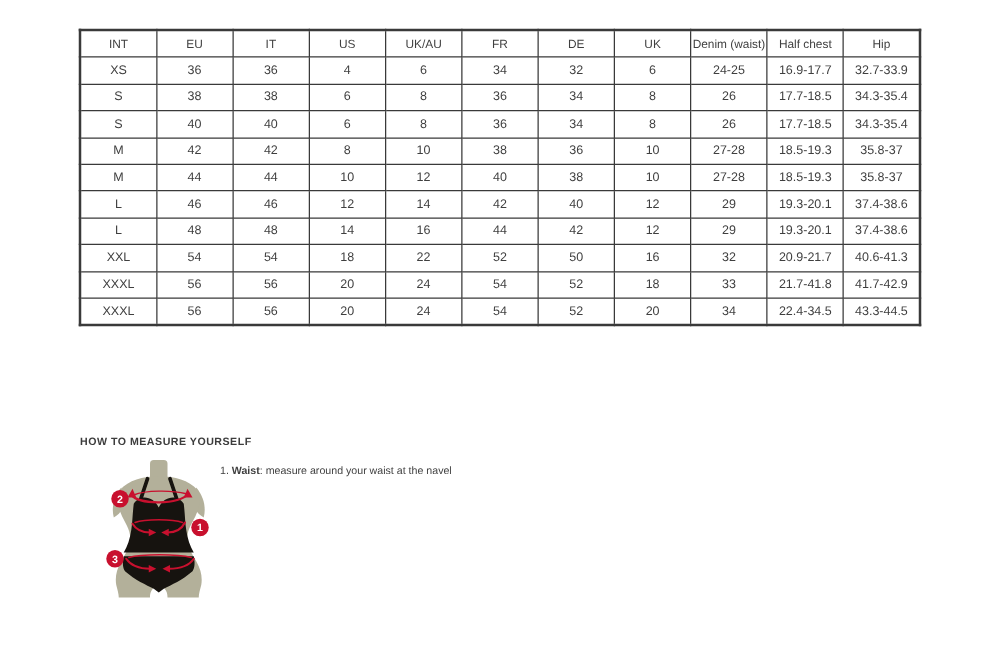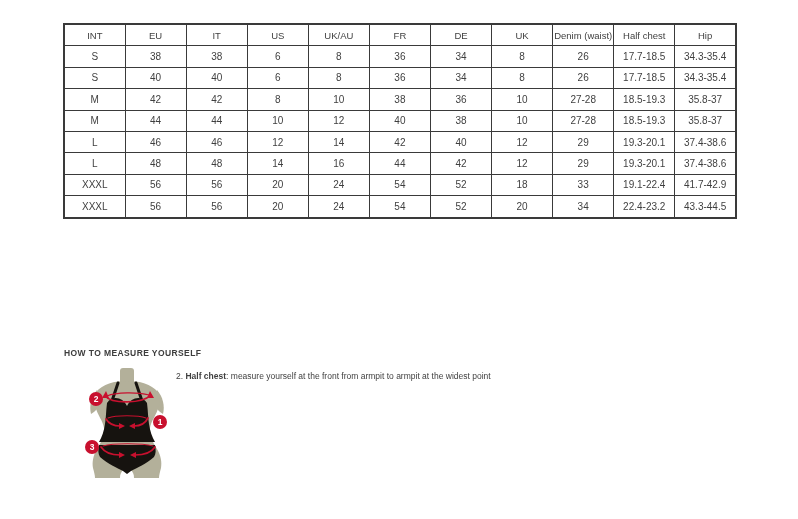--- a/index.html
+++ b/index.html
@@ -76,20 +76,33 @@
         <th>FR</th>
         <th>DE</th>
         <th>UK</th>
         <th>Denim (waist)</th>
         <th>Half chest</th>
         <th>Hip</th>
       </tr>
   </thead>
   <tbody>
       <tr>
+        <td>XS</td>
+        <td>36</td>
+        <td>36</td>
+        <td>4</td>
+        <td>6</td>
+        <td>34</td>
+        <td>32</td>
+        <td>6</td>
+        <td>24-25</td>
+        <td>16.9-17.7</td>
+        <td>32.7-33.9</td>
+      </tr>
+      <tr>
         <td>S</td>
         <td>38</td>
         <td>38</td>
         <td>6</td>
         <td>8</td>
         <td>36</td>
         <td>34</td>
         <td>8</td>
         <td>26</td>
         <td>17.7-18.5</td>
@@ -154,43 +167,56 @@
         <td>14</td>
         <td>16</td>
         <td>44</td>
         <td>42</td>
         <td>12</td>
         <td>29</td>
         <td>19.3-20.1</td>
         <td>37.4-38.6</td>
       </tr>
       <tr>
+        <td>XXL</td>
+        <td>54</td>
+        <td>54</td>
+        <td>18</td>
+        <td>22</td>
+        <td>52</td>
+        <td>50</td>
+        <td>16</td>
+        <td>32</td>
+        <td>20.9-21.7</td>
+        <td>40.6-41.3</td>
+      </tr>
+      <tr>
         <td>XXXL</td>
         <td>56</td>
         <td>56</td>
         <td>20</td>
         <td>24</td>
         <td>54</td>
         <td>52</td>
         <td>18</td>
         <td>33</td>
-        <td>19.1-22.4</td>
+        <td>21.7-41.8</td>
         <td>41.7-42.9</td>
       </tr>
       <tr>
         <td>XXXL</td>
         <td>56</td>
         <td>56</td>
         <td>20</td>
         <td>24</td>
         <td>54</td>
         <td>52</td>
         <td>20</td>
         <td>34</td>
-        <td>22.4-23.2</td>
+        <td>22.4-34.5</td>
         <td>43.3-44.5</td>
       </tr>
     </tbody>
 </table>
 
 <h3 class="measure-title">HOW TO MEASURE YOURSELF</h3>
 
 <div class="figure">
   <svg width="110" height="140" viewBox="0 0 110 140">
 
@@ -247,14 +273,14 @@
       <text class="marker-num" x="84" y="59">1</text>
     </g>
     <g>
       <circle class="red-fill" cx="16" cy="81" r="7"></circle>
       <text class="marker-num" x="16" y="84">3</text>
     </g>
   </svg>
 </div>
 
 <ol class="steps">
-    <li><span class="step-num">2. </span><span class="step-label">Half chest</span><span class="step-text">: measure yourself at the front from armpit to armpit at the widest point</span></li>
+    <li><span class="step-num">1. </span><span class="step-label">Waist</span><span class="step-text">: measure around your waist at the navel</span></li>
   </ol>
 
 </body></html>

